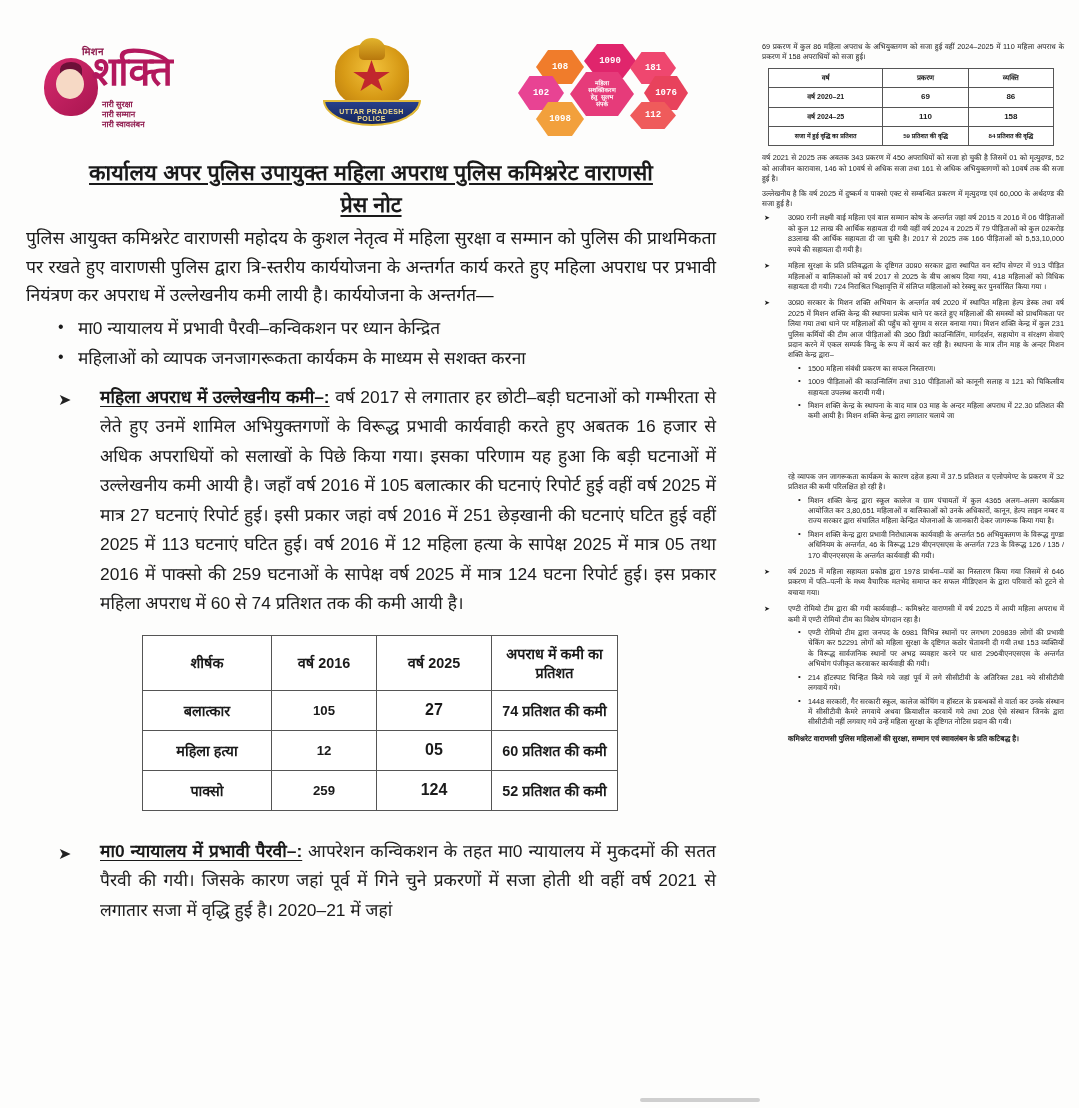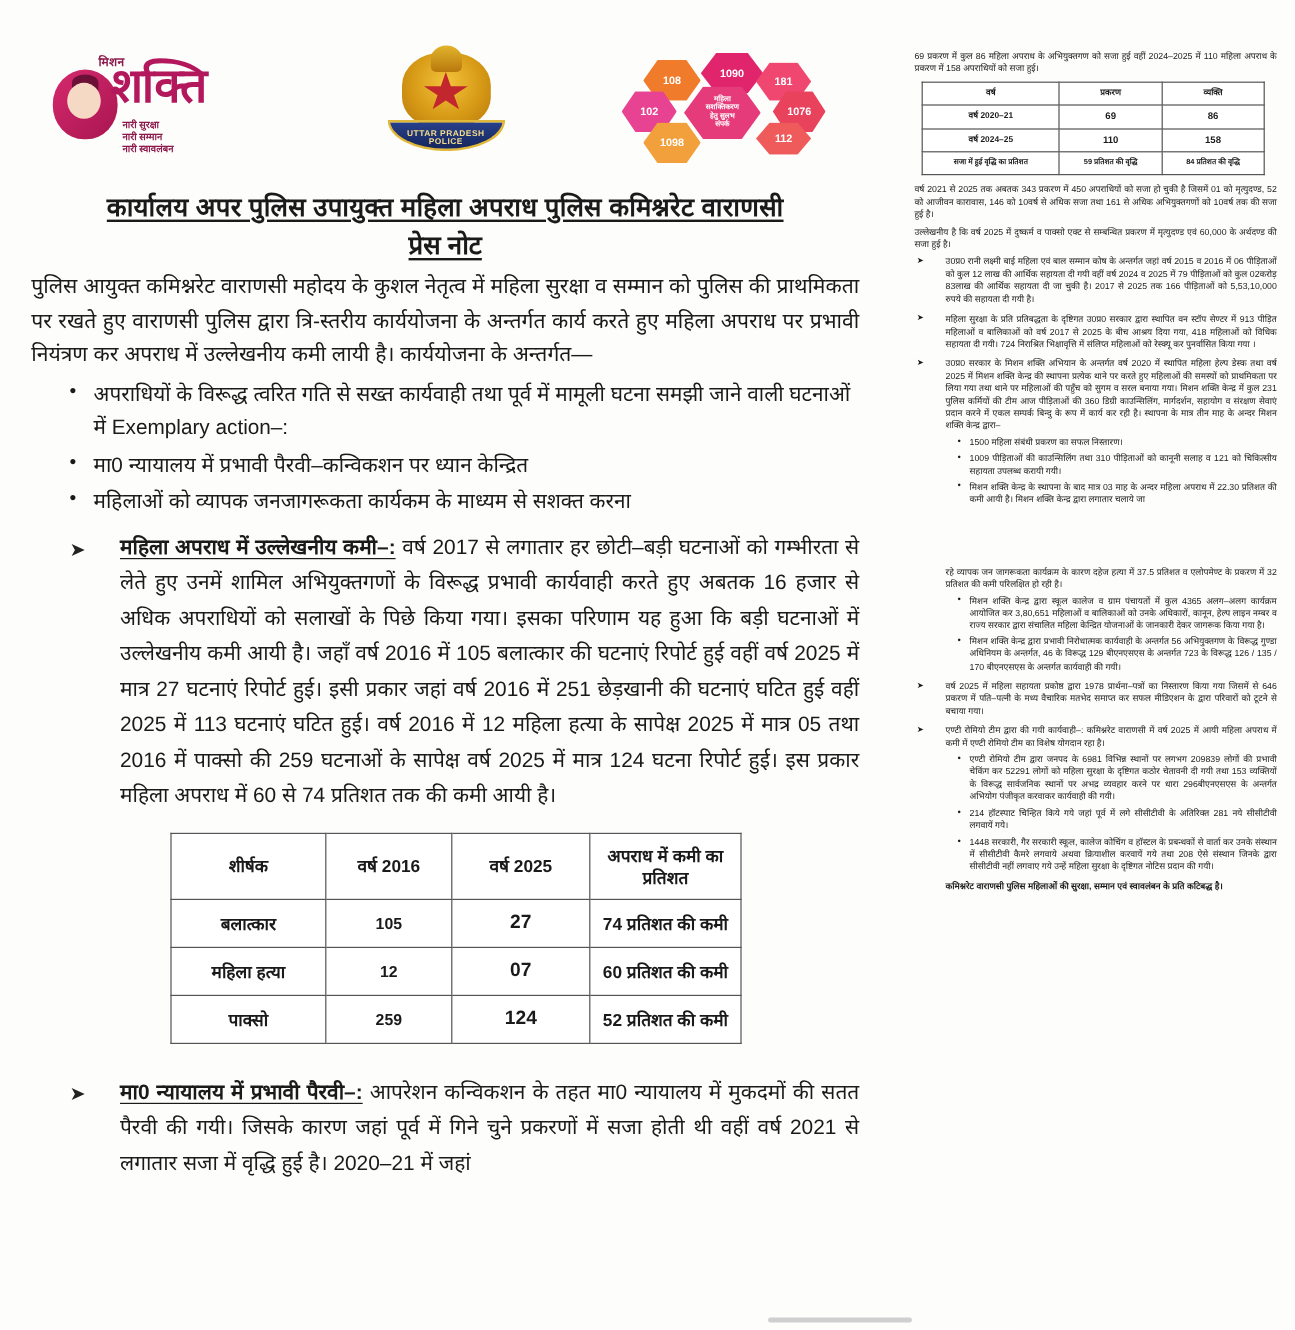--- a/index.html
+++ b/index.html
@@ -96,21 +96,21 @@
     border-radius: 0 0 50% 50%/0 0 100% 100%;
     border: 2px solid #e0b93a;
     box-sizing: border-box;
   }
   .emblem .ribbon span {
     position:absolute; left:0; right:0; top:6px; text-align:center;
     color:#f3dc8a; font-size:7px; font-weight:bold; letter-spacing:.4px;
   }
 
   
-  .wheel { position: relative; width: 170px; height: 100px; }
+  .wheel { position: relative; width: 170px; height: 100px; font-family: Liberation Mono, monospace; }
   .wheel .hex {
     position:absolute; font-size:9px; font-weight:bold; color:#fff;
     text-align:center; line-height:1;
     display:flex; align-items:center; justify-content:center;
     clip-path: polygon(25% 0%,75% 0%,100% 50%,75% 100%,25% 100%,0% 50%);
   }
   .w-c { left:52px; top:28px; width:64px; height:44px; background:#e63b7a; }
   .w-c span { font-size:6px; line-height:7px; padding:0 4px; }
   .w-tl{ left:18px; top:6px; width:48px; height:34px; background:#f07c2b;}
   .w-tc{ left:66px; top:0px; width:52px; height:34px; background:#e0256c;}
@@ -347,21 +347,20 @@
       </div>
 
     </div>
 
     <h1 class="office-title"><span class="u">कार्यालय अपर पुलिस उपायुक्त महिला अपराध पुलिस कमिश्नरेट वाराणसी</span></h1>
     <div class="press-note">प्रेस नोट</div>
 
     <p class="body-para">पुलिस आयुक्त कमिश्नरेट वाराणसी महोदय के कुशल नेतृत्व में महिला सुरक्षा व सम्मान को पुलिस की प्राथमिकता पर रखते हुए वाराणसी पुलिस द्वारा त्रि-स्तरीय कार्ययोजना के अन्तर्गत कार्य करते हुए महिला अपराध पर प्रभावी नियंत्रण कर अपराध में उल्लेखनीय कमी लायी है। कार्ययोजना के अन्तर्गत—</p>
 
     <ul class="dot-list">
-      <li>अपराधियों के विरूद्ध त्वरित गति से सख्त कार्यवाही तथा पूर्व में मामूली घटना समझी जाने वाली घटनाओं में Exemplary action–:</li>
       <li>मा0 न्यायालय में प्रभावी पैरवी–कन्विकशन पर ध्यान केन्द्रित</li>
       <li>महिलाओं को व्यापक जनजागरूकता कार्यकम के माध्यम से सशक्त करना</li>
     </ul>
 
     <div class="arrow-block">
       <span class="arrow">➤</span>
       <span class="lead">महिला अपराध में उल्लेखनीय कमी–:</span><span> वर्ष 2017 से लगातार हर छोटी–बड़ी घटनाओं को गम्भीरता से लेते हुए उनमें शामिल अभियुक्तगणों के विरूद्ध प्रभावी कार्यवाही करते हुए अबतक 16 हजार से अधिक अपराधियों को सलाखों के पिछे किया गया। इसका परिणाम यह हुआ कि बड़ी घटनाओं में उल्लेखनीय कमी आयी है। जहाँ वर्ष 2016 में 105 बलात्कार की घटनाएं रिपोर्ट हुई वहीं वर्ष 2025 में मात्र 27 घटनाएं रिपोर्ट हुई। इसी प्रकार जहां वर्ष 2016 में 251 छेड़खानी की घटनाएं घटित हुई वहीं 2025 में 113 घटनाएं घटित हुई। वर्ष 2016 में 12 महिला हत्या के सापेक्ष 2025 में मात्र 05 तथा 2016 में पाक्सो की 259 घटनाओं के सापेक्ष वर्ष 2025 में मात्र 124 घटना रिपोर्ट हुई। इस प्रकार महिला अपराध में 60 से 74 प्रतिशत तक की कमी आयी है।</span>
     </div>
 
     <table class="cmp">
@@ -376,21 +375,21 @@
       <tbody>
         <tr>
           <td>बलात्कार</td>
           <td class="small">105</td>
           <td class="big">27</td>
           <td>74 प्रतिशत की कमी</td>
         </tr>
         <tr>
           <td>महिला हत्या</td>
           <td class="small">12</td>
-          <td class="big">07</td>
+          <td class="big">05</td>
           <td>60 प्रतिशत की कमी</td>
         </tr>
         <tr>
           <td>पाक्सो</td>
           <td class="small">259</td>
           <td class="big">124</td>
           <td>52 प्रतिशत की कमी</td>
         </tr>
       </tbody>
     </table>

